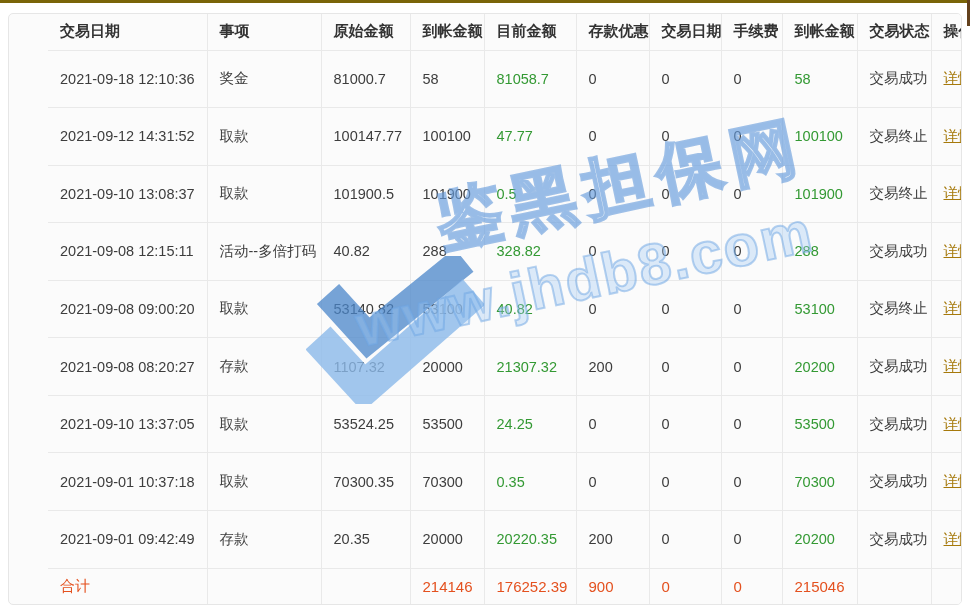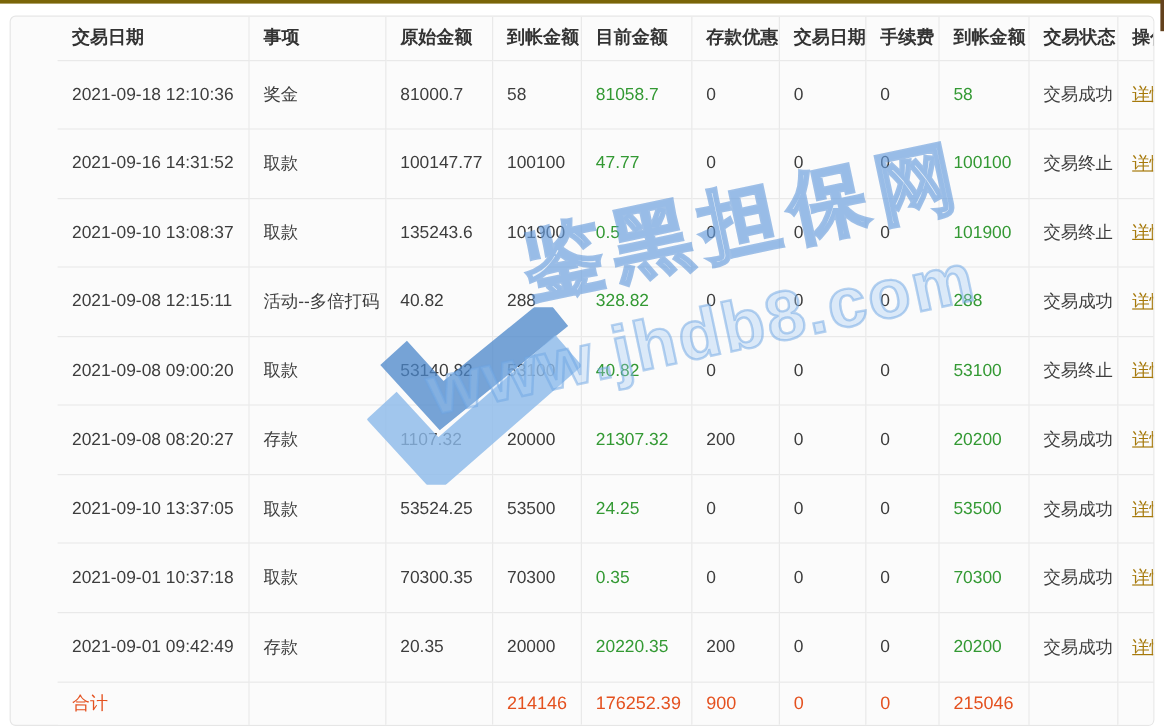--- a/index.html
+++ b/index.html
@@ -102,40 +102,40 @@
     <td class="col-admin">0</td>
     <td class="col-fee">0</td>
     <td class="col-received">58</td>
     <td class="col-status">交易成功</td>
     <td class="col-action">
       <a href="#" class="detail-link">详情</a><span class="caret"></span>
     </td>
   </tr>
 
   <tr>
-    <td class="col-date">2021-09-16 14:31:52</td>
+    <td class="col-date">2021-09-12 14:31:52</td>
     <td class="col-item">取款</td>
     <td class="col-original">100147.77</td>
     <td class="col-submitted">100100</td>
     <td class="col-current">47.77</td>
     <td class="col-bonus">0</td>
     <td class="col-admin">0</td>
     <td class="col-fee">0</td>
     <td class="col-received">100100</td>
     <td class="col-status">交易终止</td>
     <td class="col-action">
       <a href="#" class="detail-link">详情</a><span class="caret"></span>
     </td>
   </tr>
 
 
   <tr>
     <td class="col-date">2021-09-10 13:08:37</td>
     <td class="col-item">取款</td>
-    <td class="col-original">135243.6</td>
+    <td class="col-original">101900.5</td>
     <td class="col-submitted">101900</td>
     <td class="col-current">0.5</td>
     <td class="col-bonus">0</td>
     <td class="col-admin">0</td>
     <td class="col-fee">0</td>
     <td class="col-received">101900</td>
     <td class="col-status">交易终止</td>
     <td class="col-action">
       <a href="#" class="detail-link">详情</a><span class="caret"></span>
     </td>

